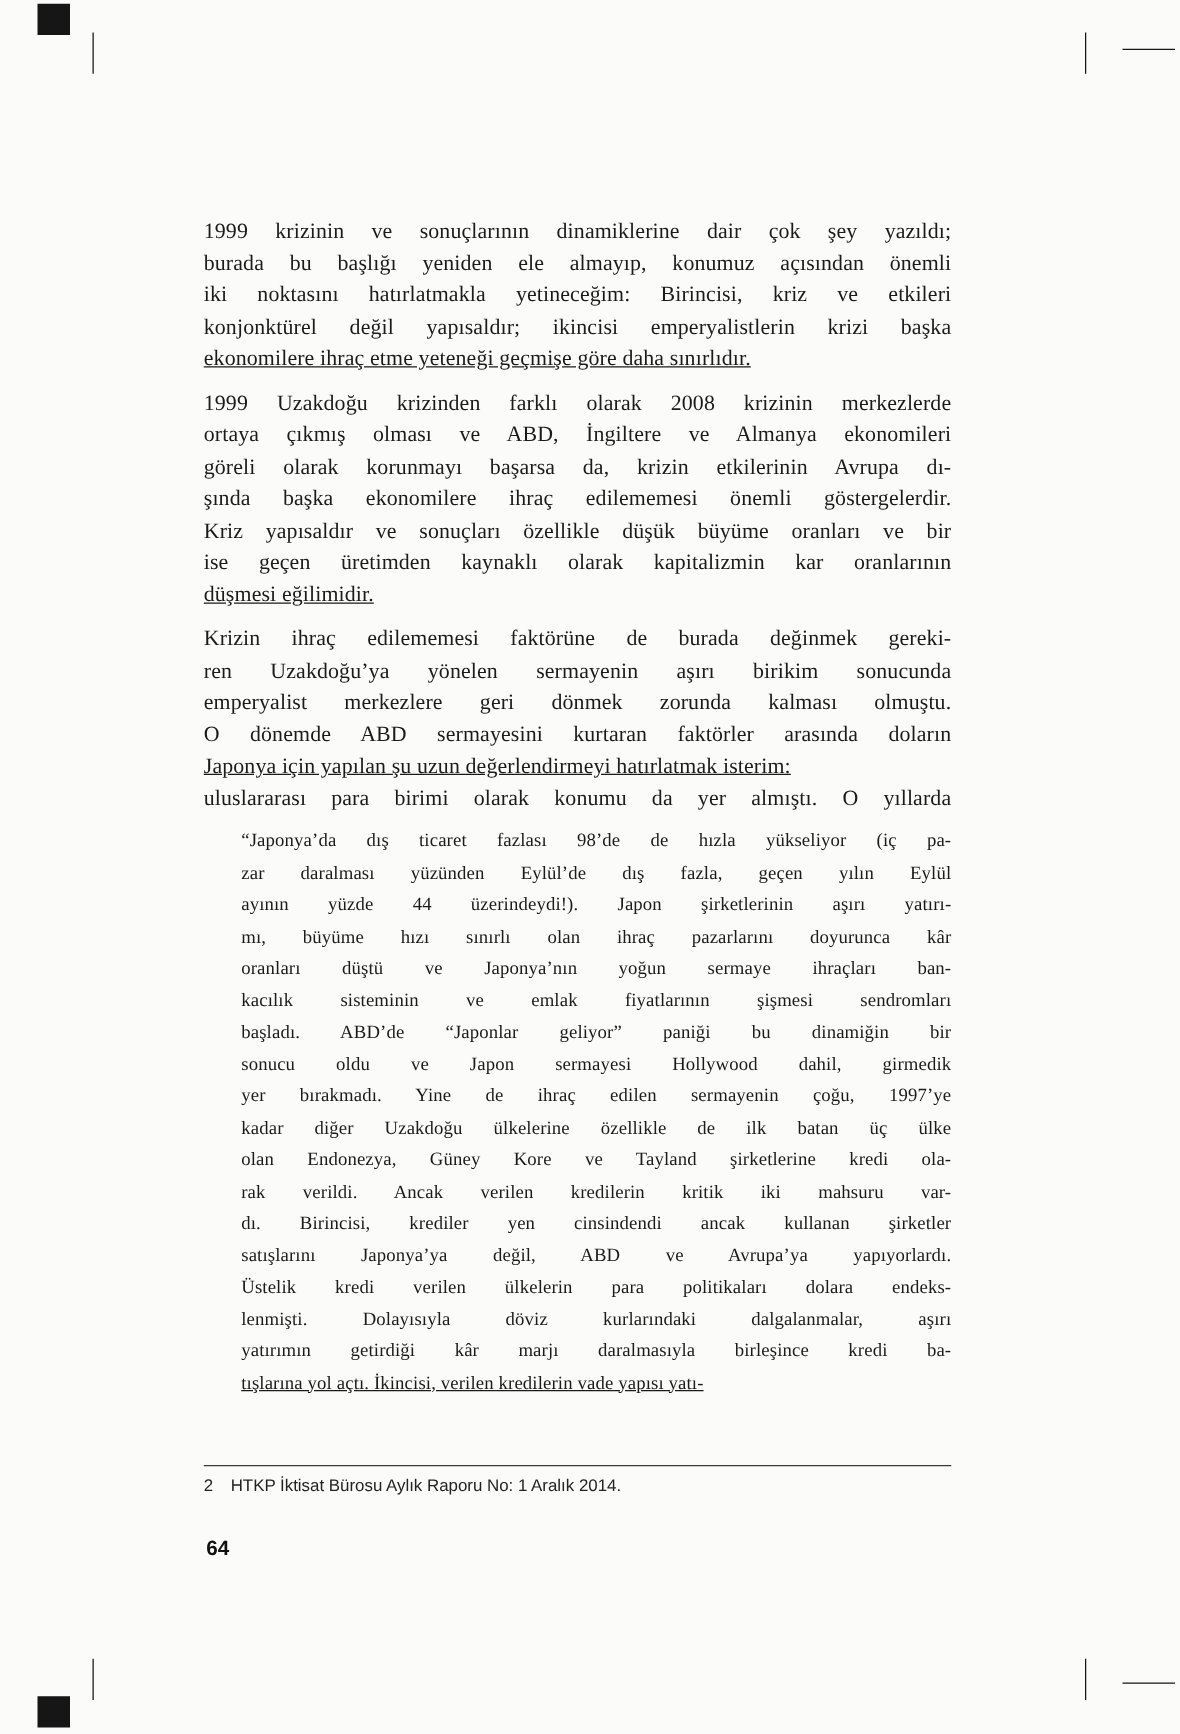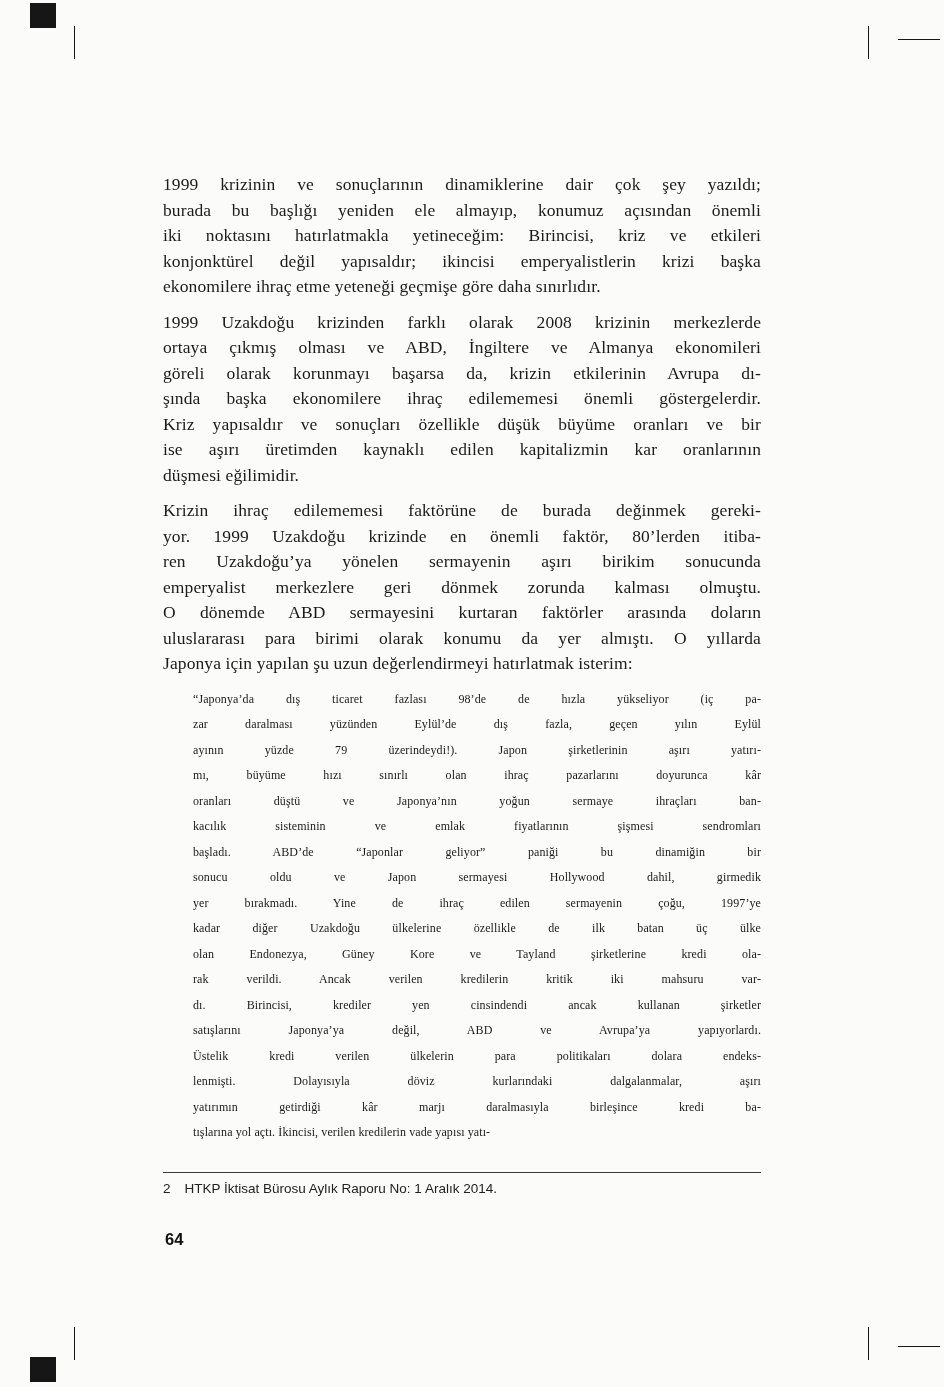--- a/index.html
+++ b/index.html
@@ -31,24 +31,24 @@
     width: 598px;
     font-size: 17.5px;
     line-height: 25.5px;
     letter-spacing: 0.1px;
   }
   .para { margin: 0 0 10px 0; }
   .para:last-child { margin-bottom: 0; }
   .para.quote {
     margin-left: 30px;
     width: 568px;
-    font-size: 12px;
+    font-size: 15px;
   }
   .line { text-align: justify; text-align-last: justify; white-space: normal; }
-  .line.last { text-align-last: left; }
+  .line.last { text-align-last: left; text-decoration: underline; }
 
   
   .footnote-block {
     position: absolute;
     left: 163px; top: 1172px;
     width: 598px;
     font-family: "Liberation Sans", "DejaVu Sans", sans-serif;
   }
   .footnote-rule {
     border: 0;
@@ -98,36 +98,35 @@
           <div class="line">iki noktasını hatırlatmakla yetineceğim: Birincisi, kriz ve etkileri</div>
           <div class="line">konjonktürel değil yapısaldır; ikincisi emperyalistlerin krizi başka</div>
           <div class="line last">ekonomilere ihraç etme yeteneği geçmişe göre daha sınırlıdır.</div>
         </div>
         <div class="para body">
           <div class="line">1999 Uzakdoğu krizinden farklı olarak 2008 krizinin merkezlerde</div>
           <div class="line">ortaya çıkmış olması ve ABD, İngiltere ve Almanya ekonomileri</div>
           <div class="line">göreli olarak korunmayı başarsa da, krizin etkilerinin Avrupa dı-</div>
           <div class="line">şında başka ekonomilere ihraç edilememesi önemli göstergelerdir.</div>
           <div class="line">Kriz yapısaldır ve sonuçları özellikle düşük büyüme oranları ve bir</div>
-          <div class="line">ise aşırı üretimden kaynaklı edilen kapitalizmin kar oranlarının</div>
+          <div class="line">ise geçen üretimden kaynaklı olarak kapitalizmin kar oranlarının</div>
           <div class="line last">düşmesi eğilimidir.</div>
         </div>
         <div class="para body">
           <div class="line">Krizin ihraç edilememesi faktörüne de burada değinmek gereki-</div>
-          <div class="line">yor. 1999 Uzakdoğu krizinde en önemli faktör, 80’lerden itiba-</div>
           <div class="line">ren Uzakdoğu’ya yönelen sermayenin aşırı birikim sonucunda</div>
           <div class="line">emperyalist merkezlere geri dönmek zorunda kalması olmuştu.</div>
           <div class="line">O dönemde ABD sermayesini kurtaran faktörler arasında doların</div>
+          <div class="line last">Japonya için yapılan şu uzun değerlendirmeyi hatırlatmak isterim:</div>
           <div class="line">uluslararası para birimi olarak konumu da yer almıştı. O yıllarda</div>
-          <div class="line last">Japonya için yapılan şu uzun değerlendirmeyi hatırlatmak isterim:</div>
         </div>
         <div class="para quote">
           <div class="line">“Japonya’da dış ticaret fazlası 98’de de hızla yükseliyor (iç pa-</div>
           <div class="line">zar daralması yüzünden Eylül’de dış fazla, geçen yılın Eylül</div>
-          <div class="line">ayının yüzde 79 üzerindeydi!). Japon şirketlerinin aşırı yatırı-</div>
+          <div class="line">ayının yüzde 44 üzerindeydi!). Japon şirketlerinin aşırı yatırı-</div>
           <div class="line">mı, büyüme hızı sınırlı olan ihraç pazarlarını doyurunca kâr</div>
           <div class="line">oranları düştü ve Japonya’nın yoğun sermaye ihraçları ban-</div>
           <div class="line">kacılık sisteminin ve emlak fiyatlarının şişmesi sendromları</div>
           <div class="line">başladı. ABD’de “Japonlar geliyor” paniği bu dinamiğin bir</div>
           <div class="line">sonucu oldu ve Japon sermayesi Hollywood dahil, girmedik</div>
           <div class="line">yer bırakmadı. Yine de ihraç edilen sermayenin çoğu, 1997’ye</div>
           <div class="line">kadar diğer Uzakdoğu ülkelerine özellikle de ilk batan üç ülke</div>
           <div class="line">olan Endonezya, Güney Kore ve Tayland şirketlerine kredi ola-</div>
           <div class="line">rak verildi. Ancak verilen kredilerin kritik iki mahsuru var-</div>
           <div class="line">dı. Birincisi, krediler yen cinsindendi ancak kullanan şirketler</div>

